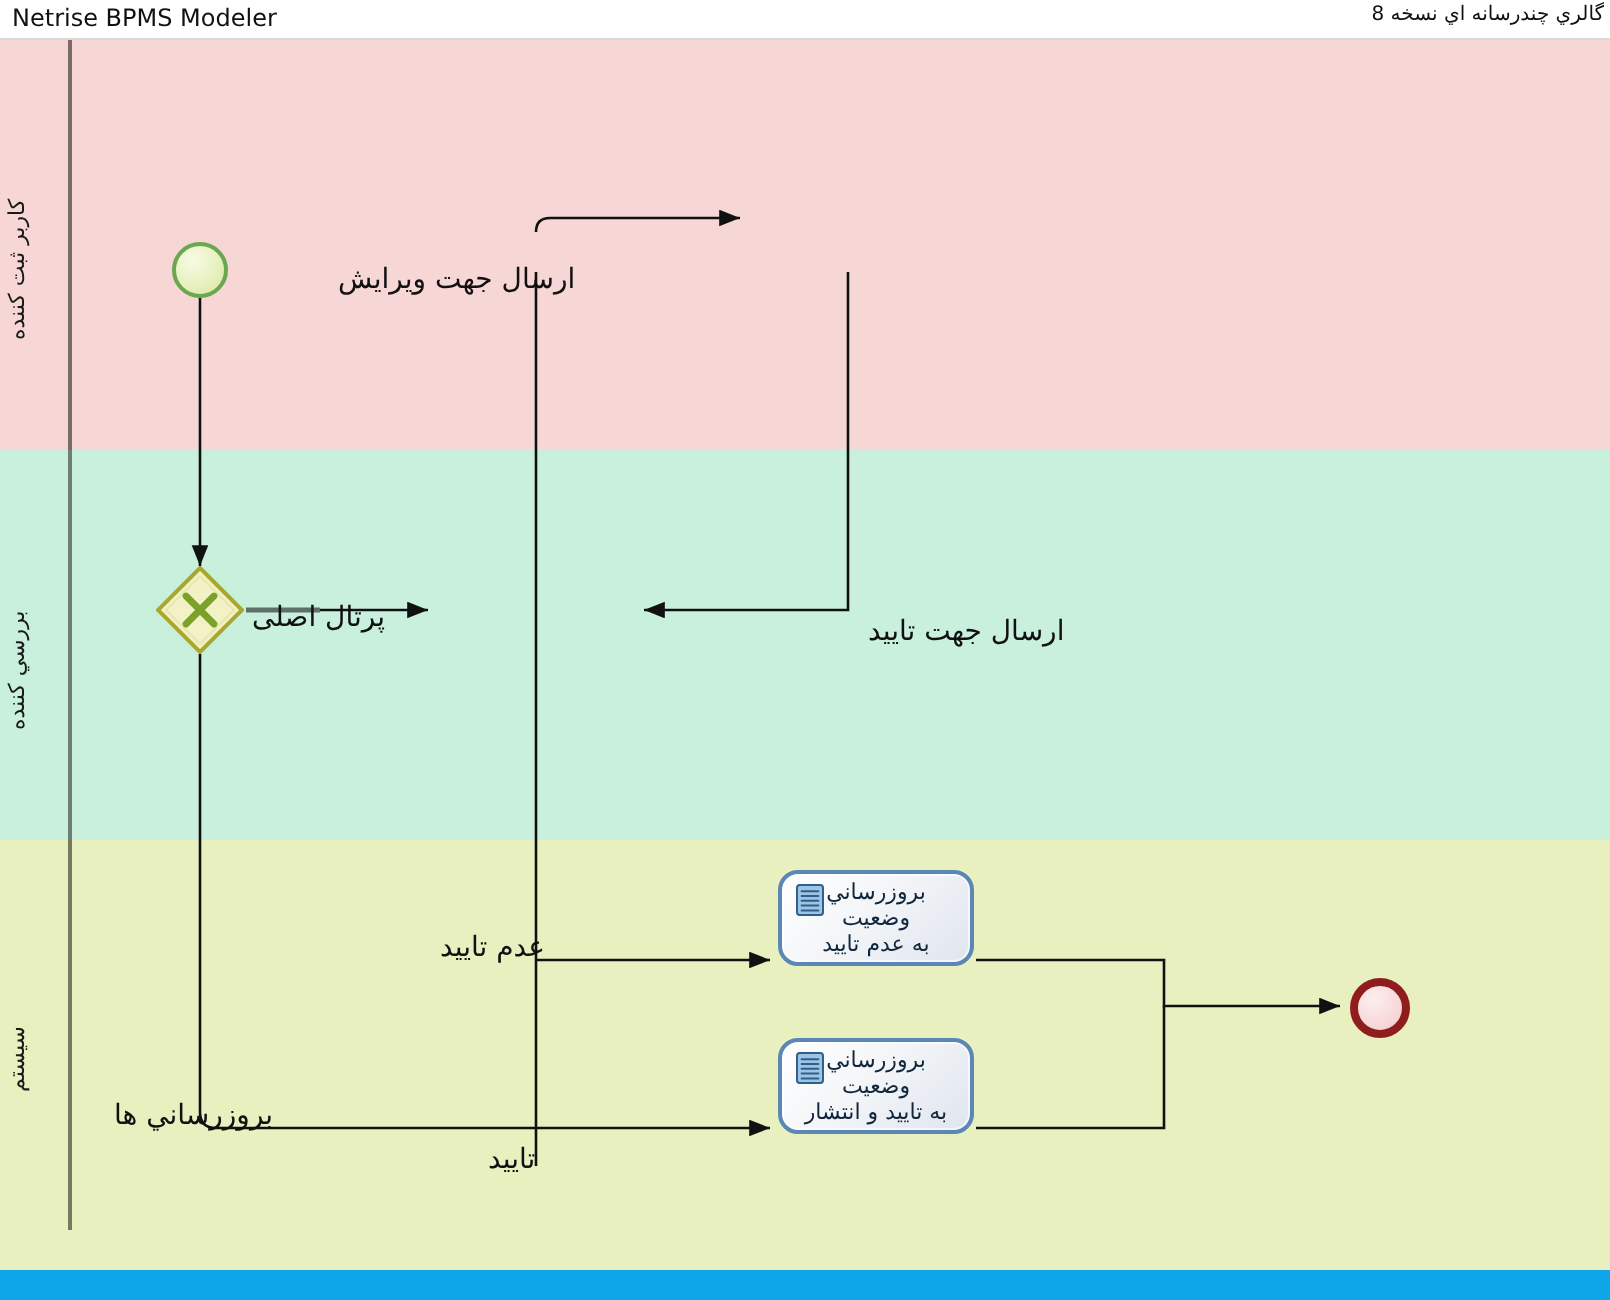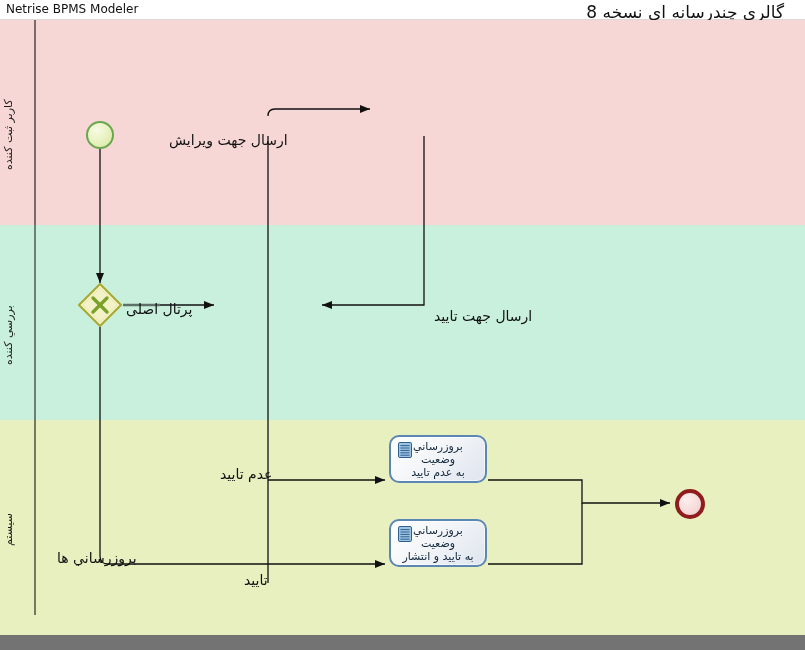--- a/index.html
+++ b/index.html
@@ -13,21 +13,21 @@
     height: 650px;
     overflow: hidden;
     font-family: "DejaVu Sans", "Liberation Sans", sans-serif;
     position: relative;
   }
   #app {
     position: absolute;
     left: 0; top: 0;
     width: 805px;
     height: 650px;
-    background: #737373;
+    background: #0ea5e9;
   }
 
   
   #titlebar {
     position: absolute;
     left: 0; top: 0;
     width: 805px;
     height: 20px;
     background: #ffffff;
     border-bottom: 1px solid #d9d9d9;
@@ -36,23 +36,23 @@
   #titlebar .app-title {
     position: absolute;
     left: 6px;
     top: 2px;
     font-size: 12px;
     color: #111111;
     white-space: nowrap;
   }
   #titlebar .doc-title {
     position: absolute;
-    right: 21px;
+    right: 3px;
     top: 2px;
-    font-size: 17px;
+    font-size: 10px;
     color: #111111;
     white-space: nowrap;
     direction: rtl;
   }
 
   
   #canvas {
     position: absolute;
     left: 0; top: 20px;
     width: 805px;

